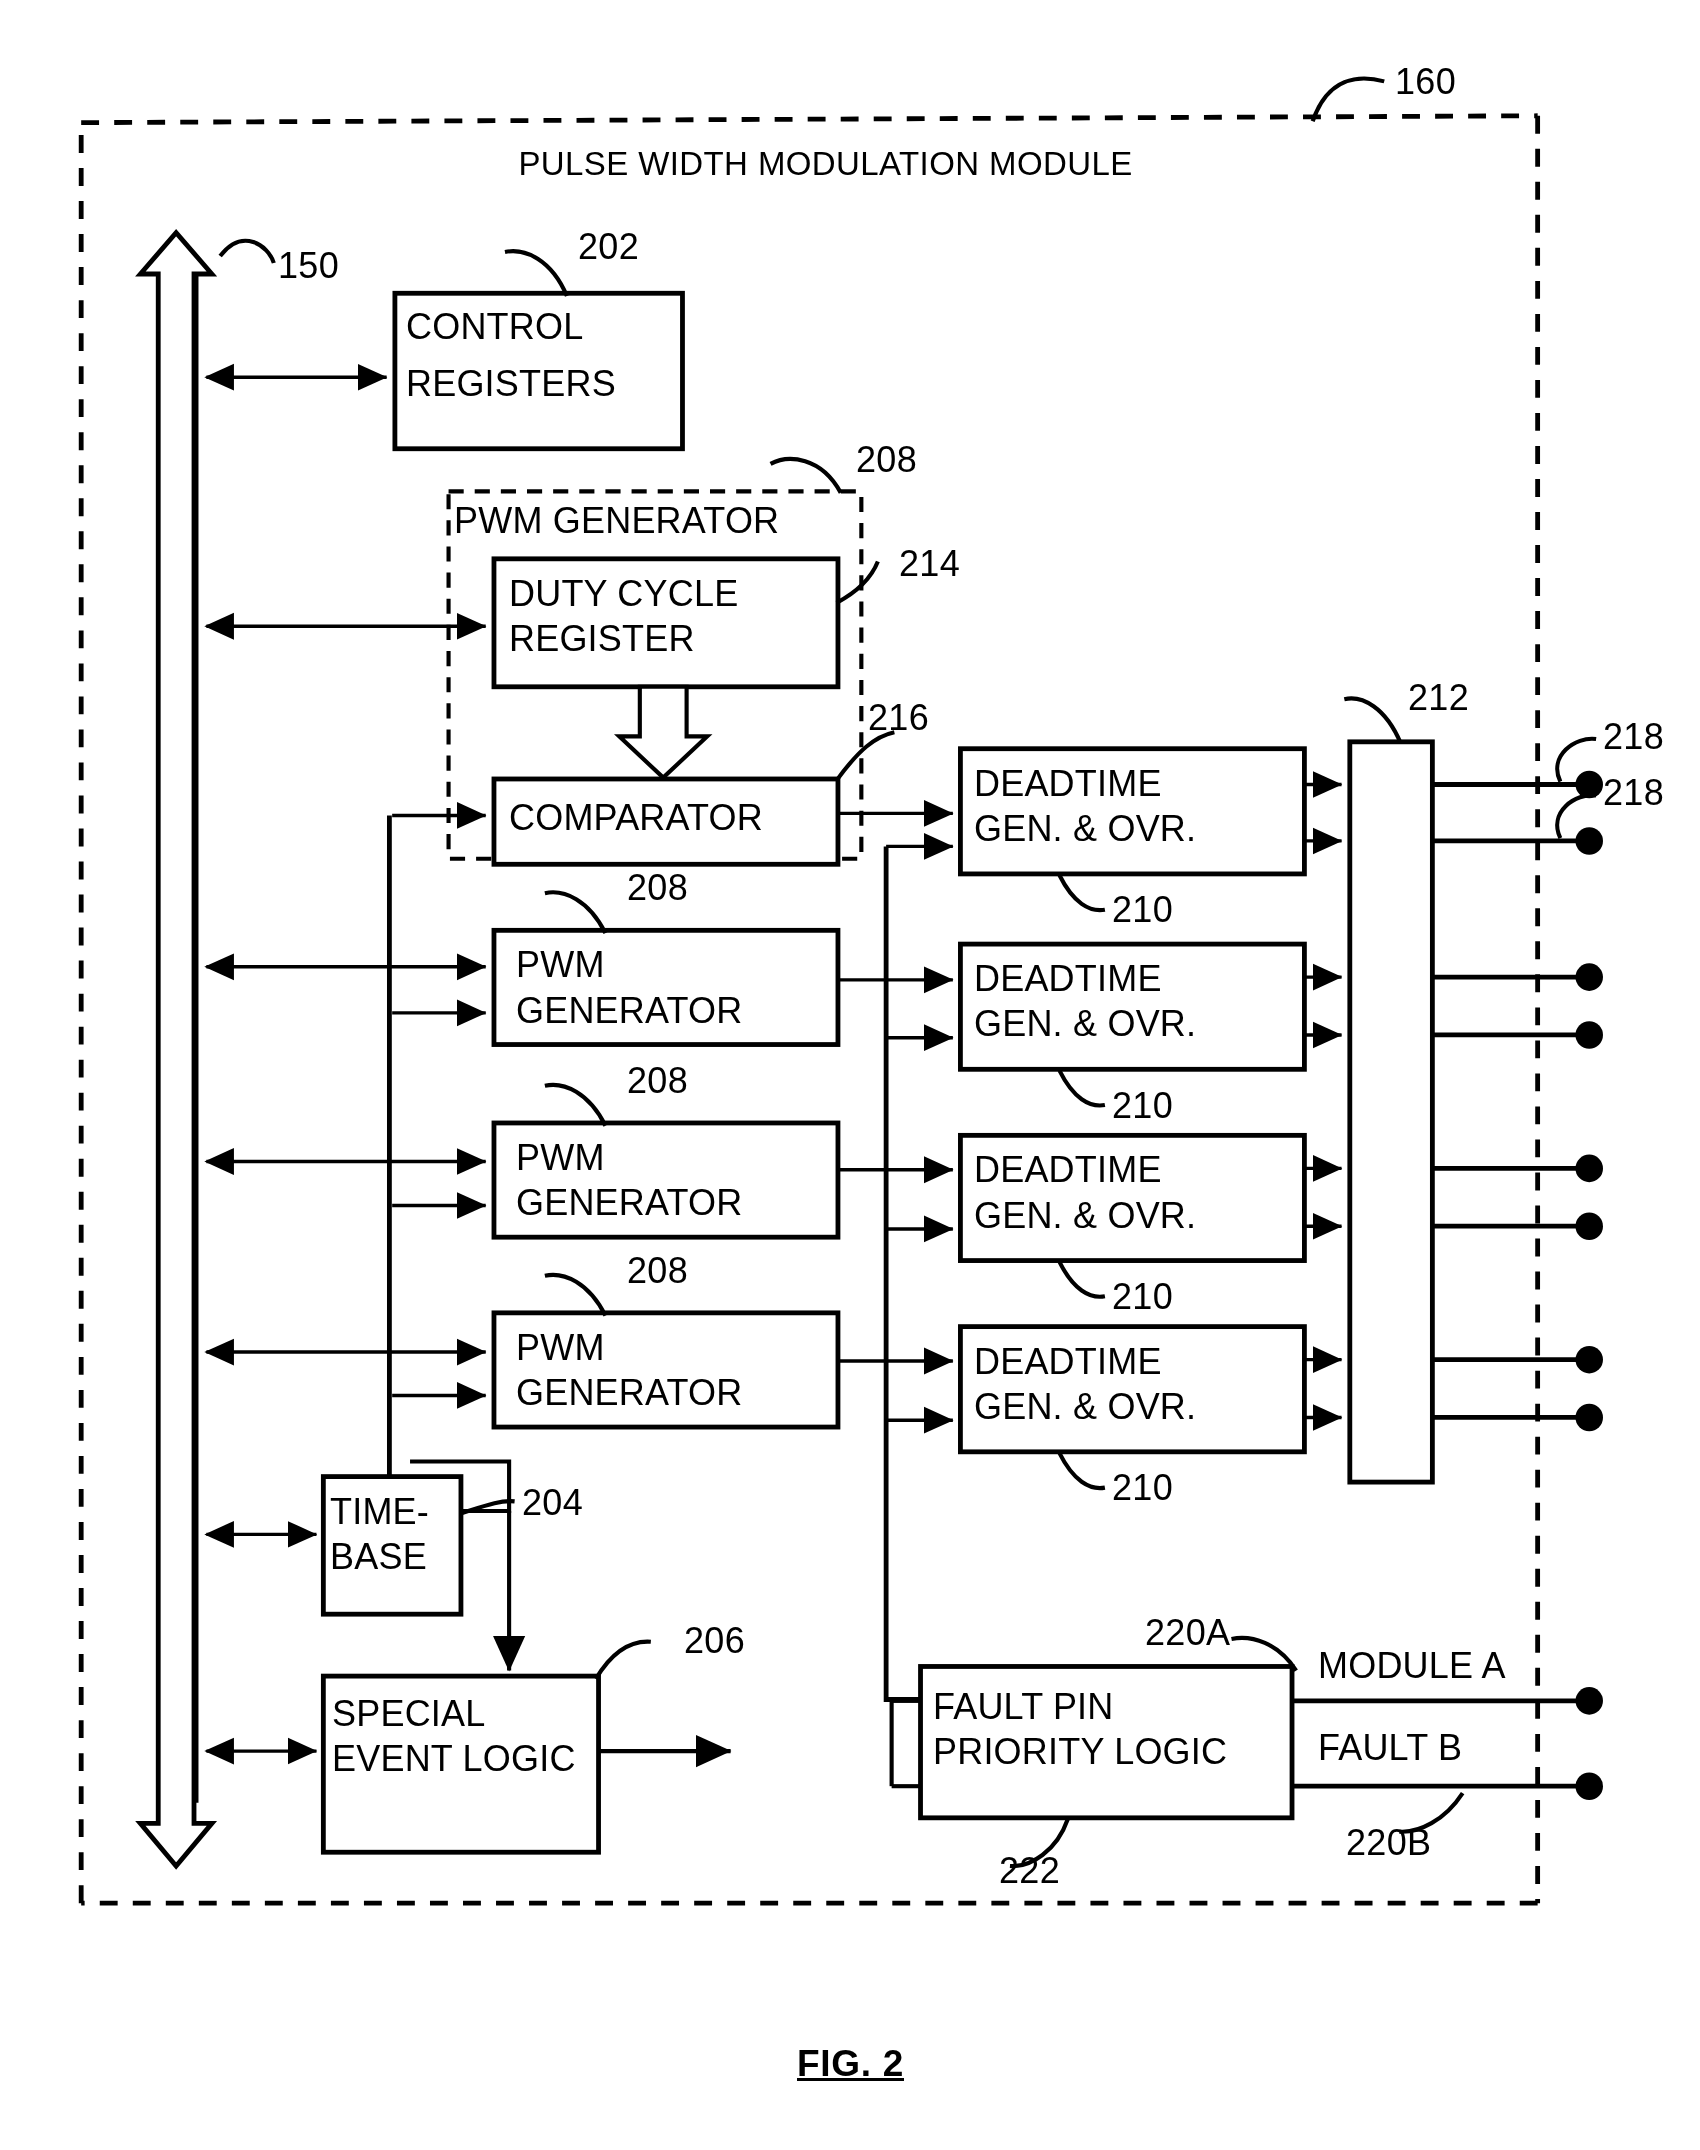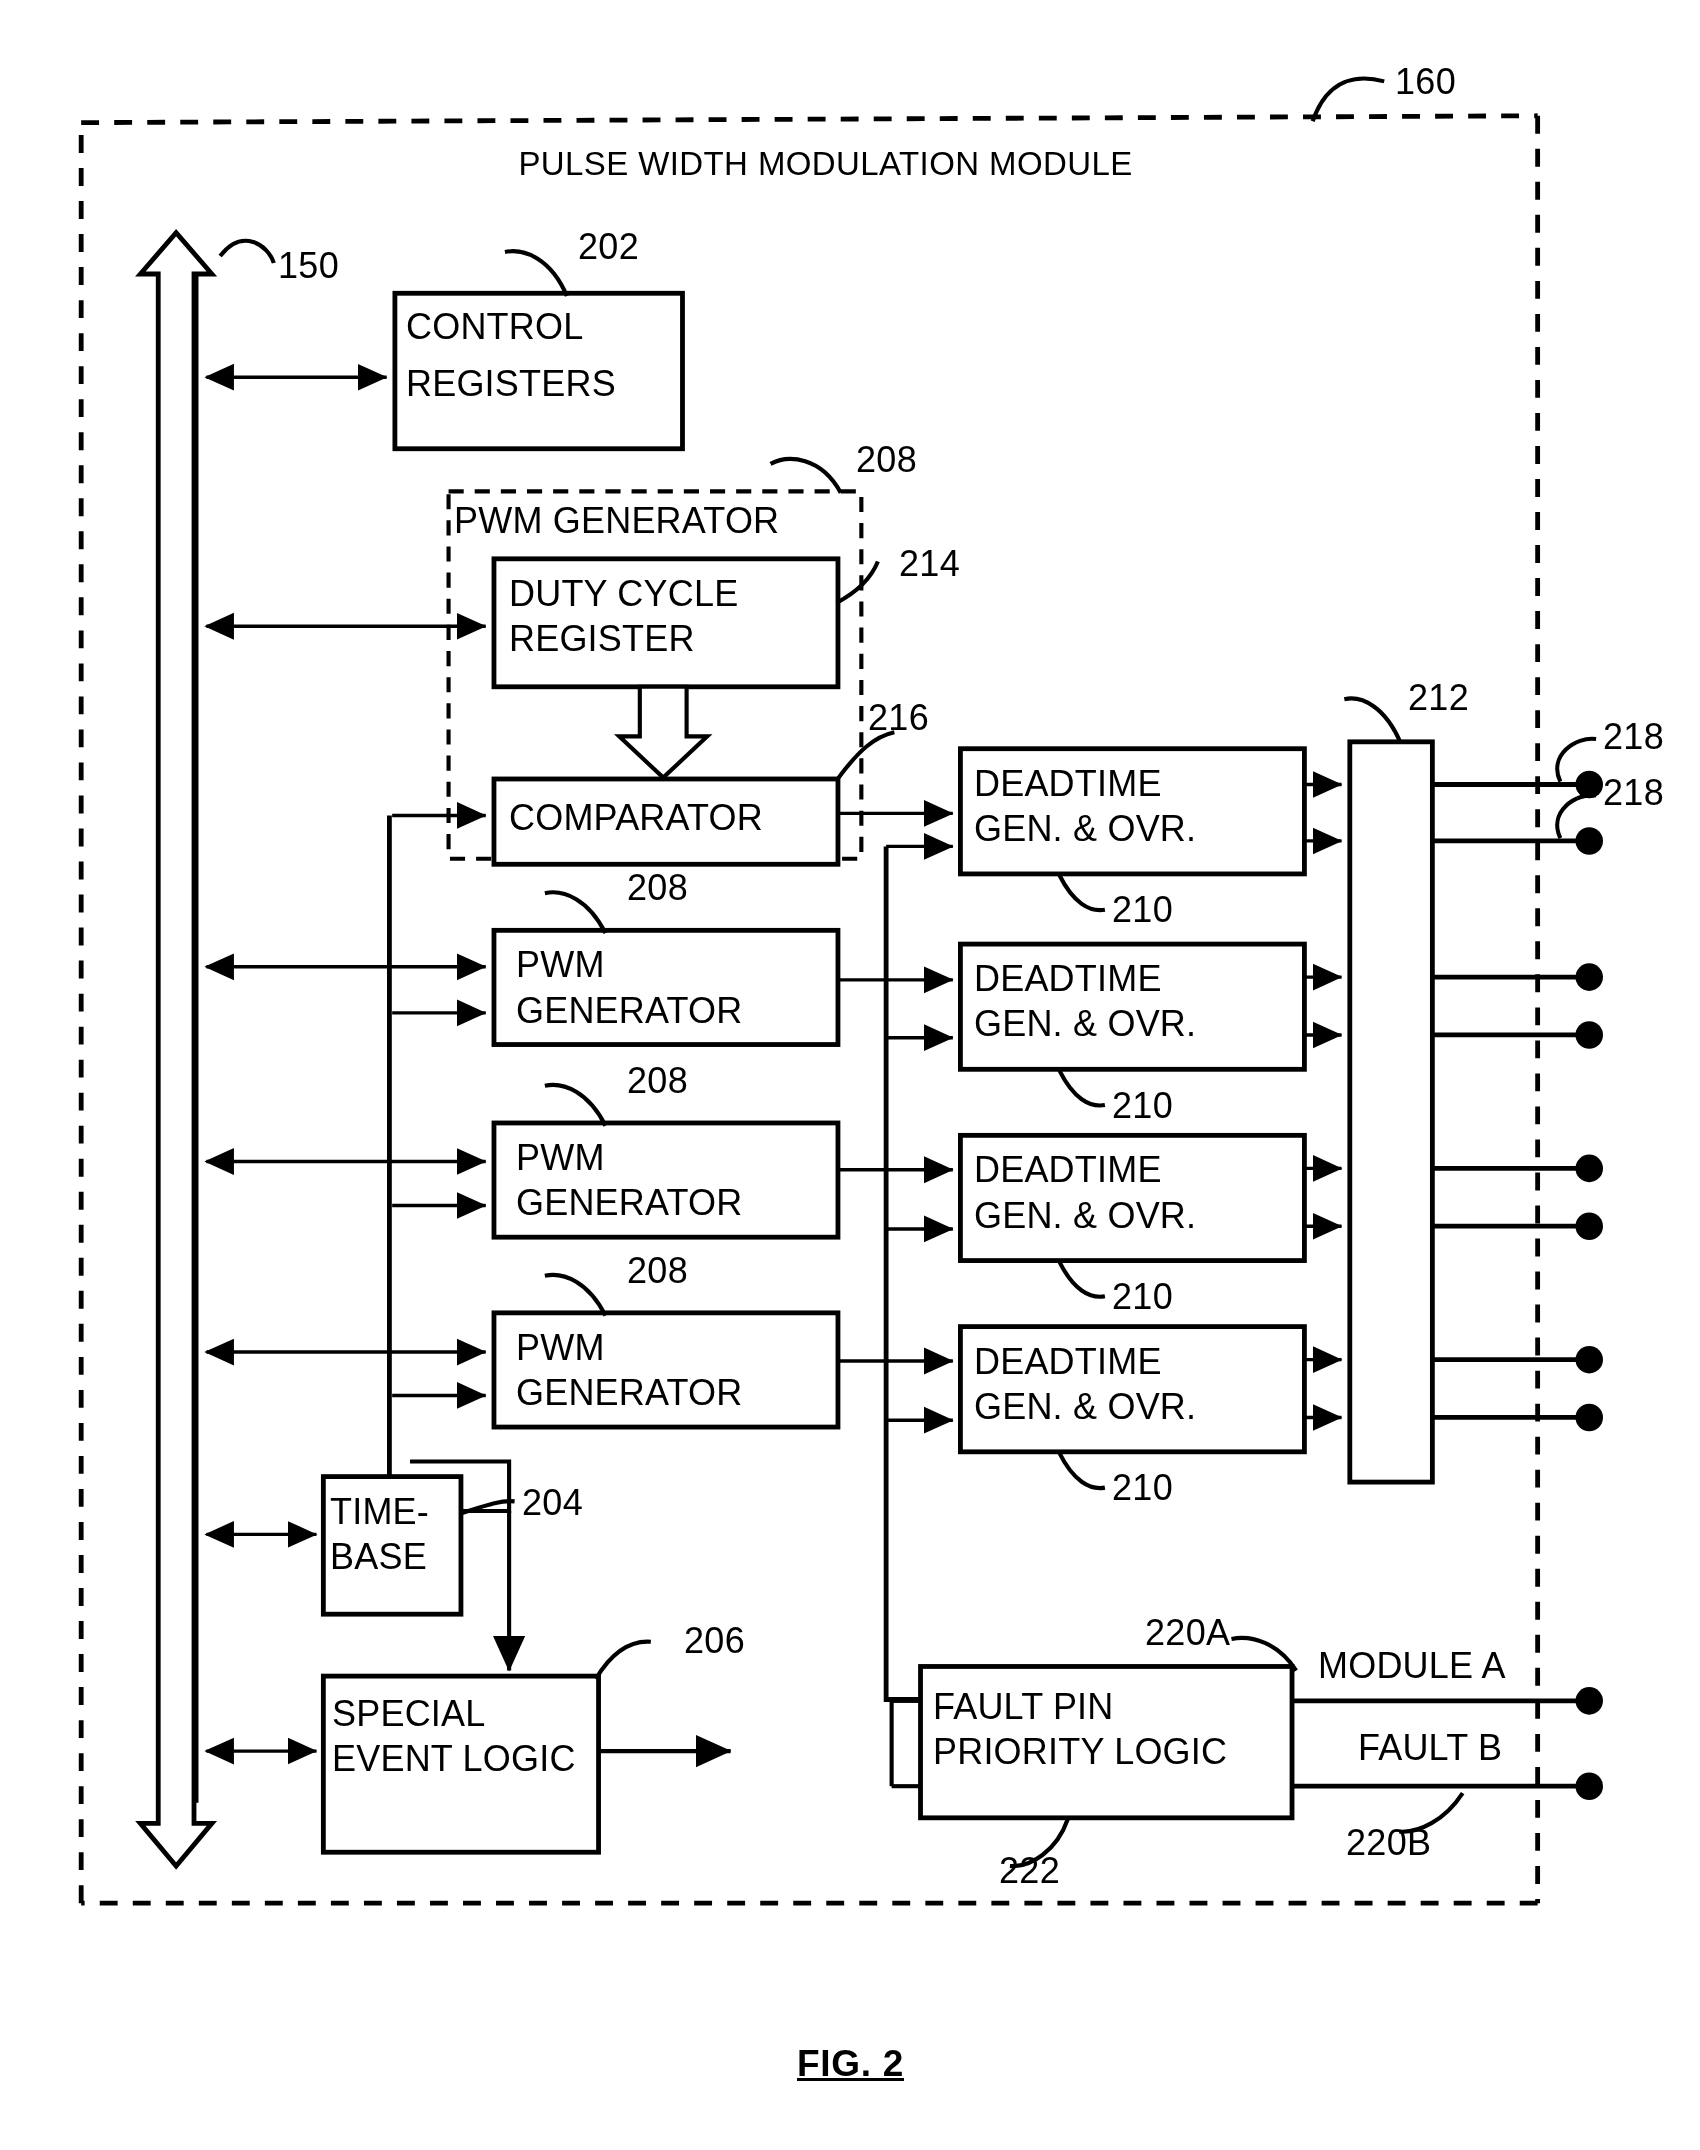--- a/index.html
+++ b/index.html
@@ -315,19 +315,19 @@
   <div class="lbl boxtxt" style="left:332px;top:1694px;">SPECIAL</div>
   <div class="lbl boxtxt" style="left:332px;top:1739px;">EVENT LOGIC</div>
   <div class="lbl ref" style="left:658px;top:1621px;margin-left:26px;">206</div>
 
   <div class="lbl boxtxt" style="left:933px;top:1687px;">FAULT PIN</div>
   <div class="lbl boxtxt" style="left:933px;top:1732px;">PRIORITY LOGIC</div>
   <div class="lbl ref" style="left:999px;top:1851px;">222</div>
 
   <div class="lbl ref" style="left:1145px;top:1613px;">220A</div>
   <div class="lbl boxtxt" style="left:1318px;top:1646px;">MODULE A</div>
-  <div class="lbl boxtxt" style="left:1318px;top:1728px;margin-left:40px;">FAULT B</div>
+  <div class="lbl boxtxt" style="left:1318px;top:1728px;">FAULT B</div>
   <div class="lbl ref" style="left:1346px;top:1823px;">220B</div>
 
   <div class="lbl figlbl ctr" style="left:713px;top:2043px;width:275px;">FIG. 2</div>
 
 </div>
 
 
 </body></html>

